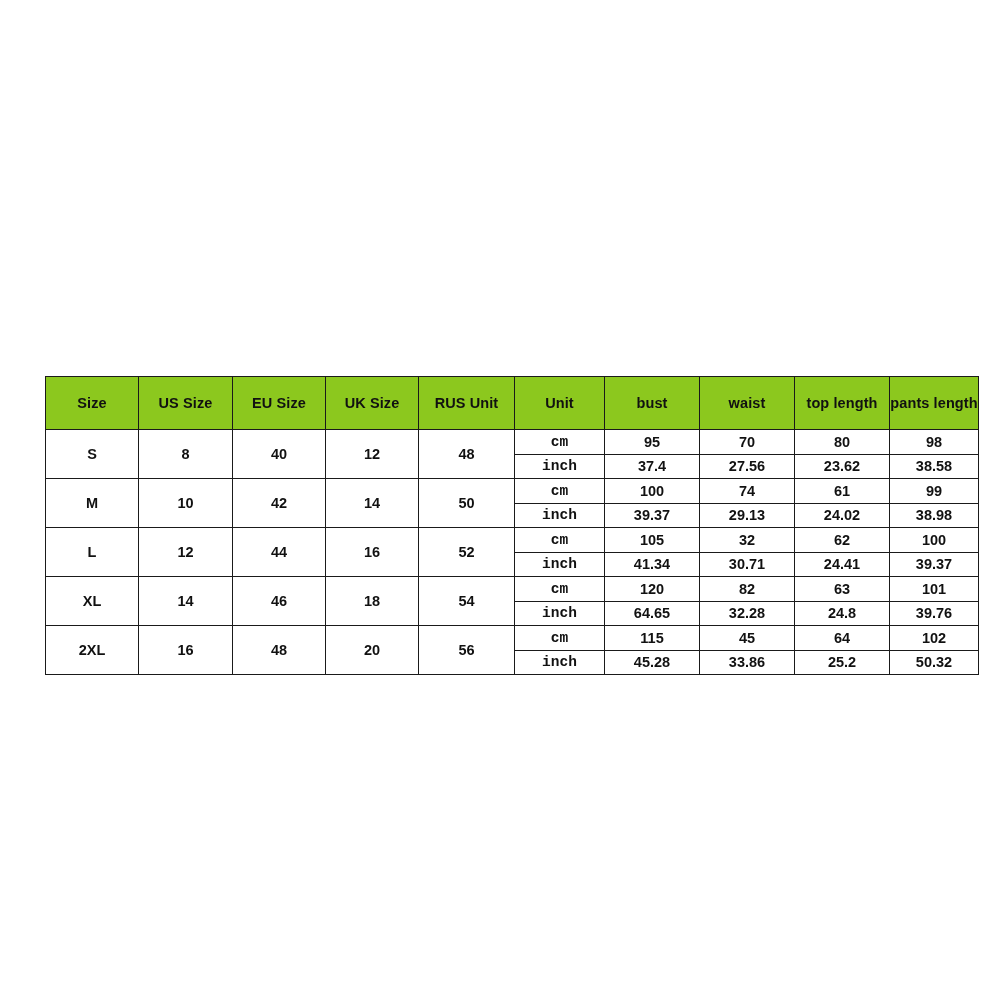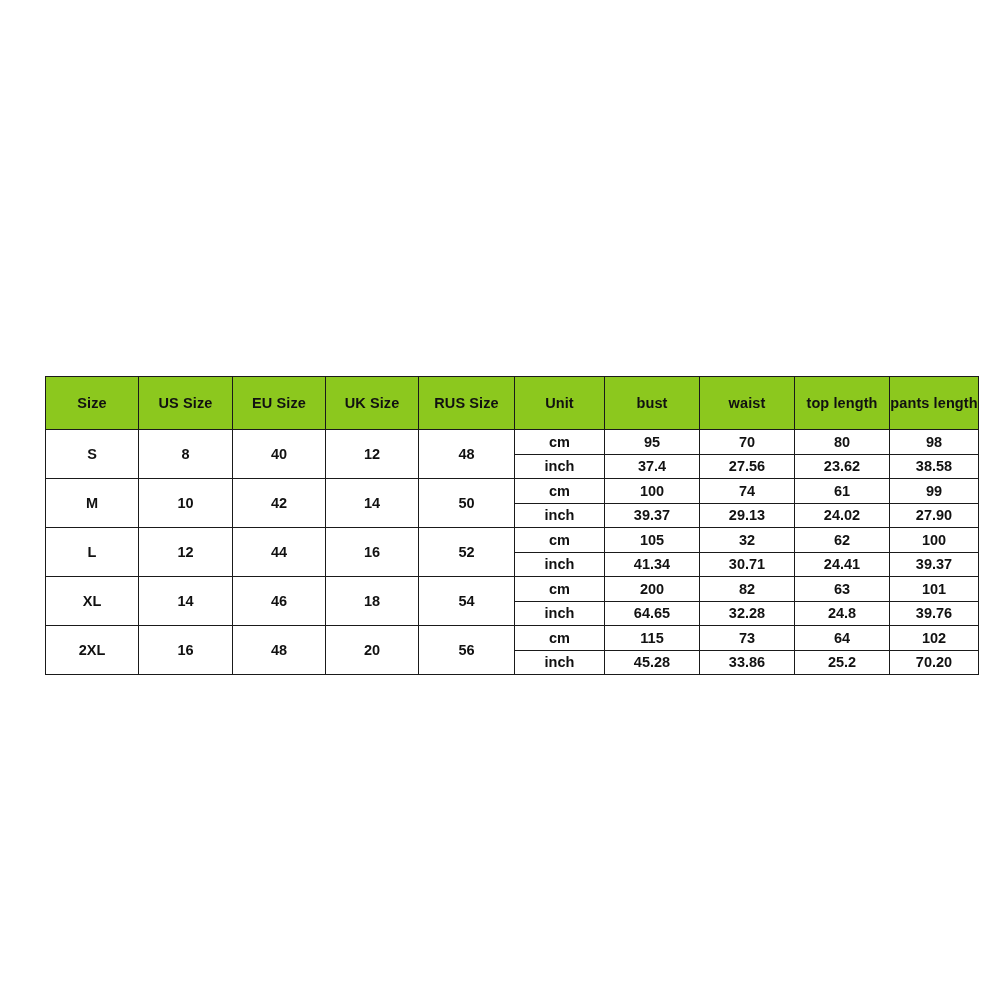--- a/index.html
+++ b/index.html
@@ -55,20 +55,21 @@
     height: 23.5px;
     font-size: 14.5px;
   }
 
   td.size-cell {
     font-size: 15.5px;
   }
 
   td.unit-cell {
     font-size: 14px;
+    font-family: Liberation Mono, monospace;
   }
 
   
   col.c-size       { width: 93px; }
   col.c-us         { width: 94px; }
   col.c-eu         { width: 93px; }
   col.c-uk         { width: 93px; }
   col.c-rus        { width: 96px; }
   col.c-unit       { width: 90px; }
   col.c-bust       { width: 95px; }
@@ -92,21 +93,21 @@
       <col class="c-waist">
       <col class="c-toplength">
       <col class="c-pantslength">
     </colgroup>
     <thead>
       <tr>
         <th>Size</th>
         <th>US Size</th>
         <th>EU Size</th>
         <th>UK Size</th>
-        <th>RUS Size</th>
+        <th>RUS Unit</th>
         <th>Unit</th>
         <th>bust</th>
         <th>waist</th>
         <th>top length</th>
         <th>pants length</th>
       </tr>
     </thead>
     <tbody>
 
       <tr>
@@ -139,21 +140,21 @@
         <td>100</td>
         <td>74</td>
         <td>61</td>
         <td>99</td>
       </tr>
       <tr>
         <td class="unit-cell">inch</td>
         <td>39.37</td>
         <td>29.13</td>
         <td>24.02</td>
-        <td>27.90</td>
+        <td>38.98</td>
       </tr>
 
       <tr>
         <td class="size-cell" rowspan="2">L</td>
         <td rowspan="2">12</td>
         <td rowspan="2">44</td>
         <td rowspan="2">16</td>
         <td rowspan="2">52</td>
         <td class="unit-cell">cm</td>
         <td>105</td>
@@ -169,48 +170,48 @@
         <td>39.37</td>
       </tr>
 
       <tr>
         <td class="size-cell" rowspan="2">XL</td>
         <td rowspan="2">14</td>
         <td rowspan="2">46</td>
         <td rowspan="2">18</td>
         <td rowspan="2">54</td>
         <td class="unit-cell">cm</td>
-        <td>200</td>
+        <td>120</td>
         <td>82</td>
         <td>63</td>
         <td>101</td>
       </tr>
       <tr>
         <td class="unit-cell">inch</td>
         <td>64.65</td>
         <td>32.28</td>
         <td>24.8</td>
         <td>39.76</td>
       </tr>
 
       <tr>
         <td class="size-cell" rowspan="2">2XL</td>
         <td rowspan="2">16</td>
         <td rowspan="2">48</td>
         <td rowspan="2">20</td>
         <td rowspan="2">56</td>
         <td class="unit-cell">cm</td>
         <td>115</td>
-        <td>73</td>
+        <td>45</td>
         <td>64</td>
         <td>102</td>
       </tr>
       <tr>
         <td class="unit-cell">inch</td>
         <td>45.28</td>
         <td>33.86</td>
         <td>25.2</td>
-        <td>70.20</td>
+        <td>50.32</td>
       </tr>
 
     </tbody>
   </table>
 </div>
 
 </body></html>

